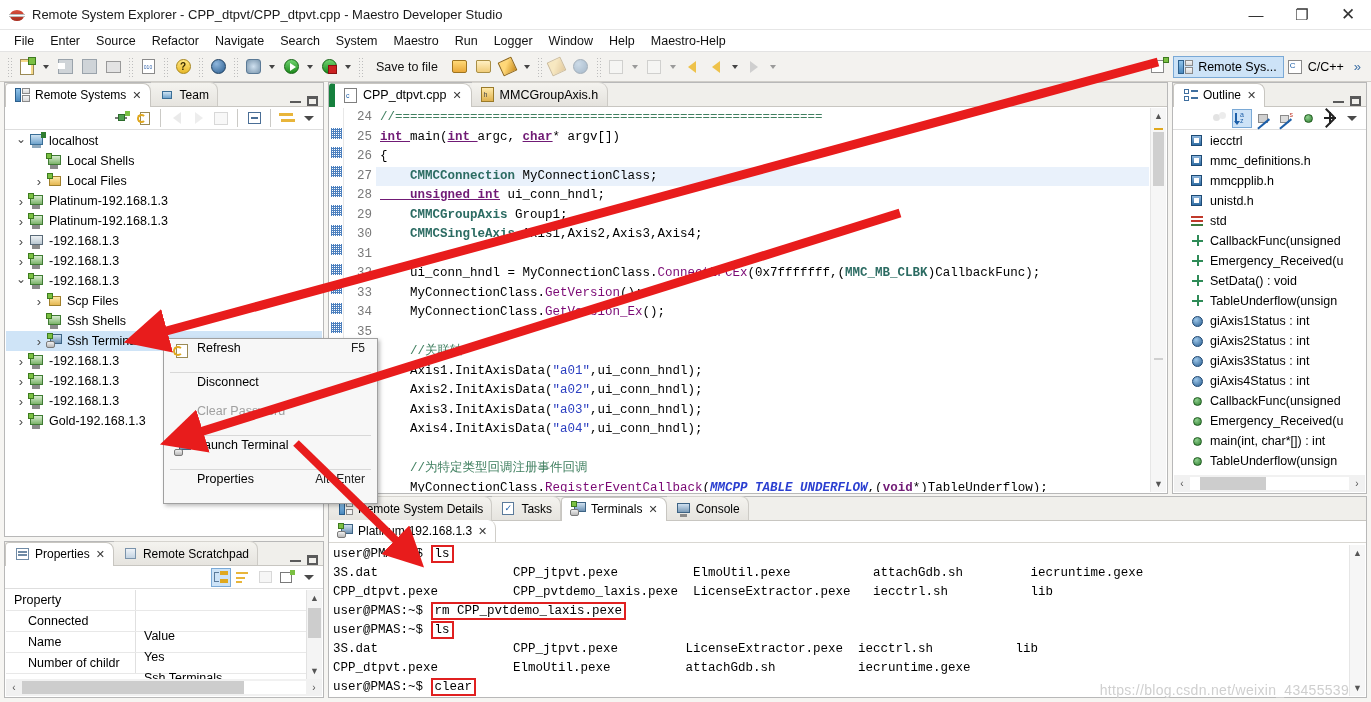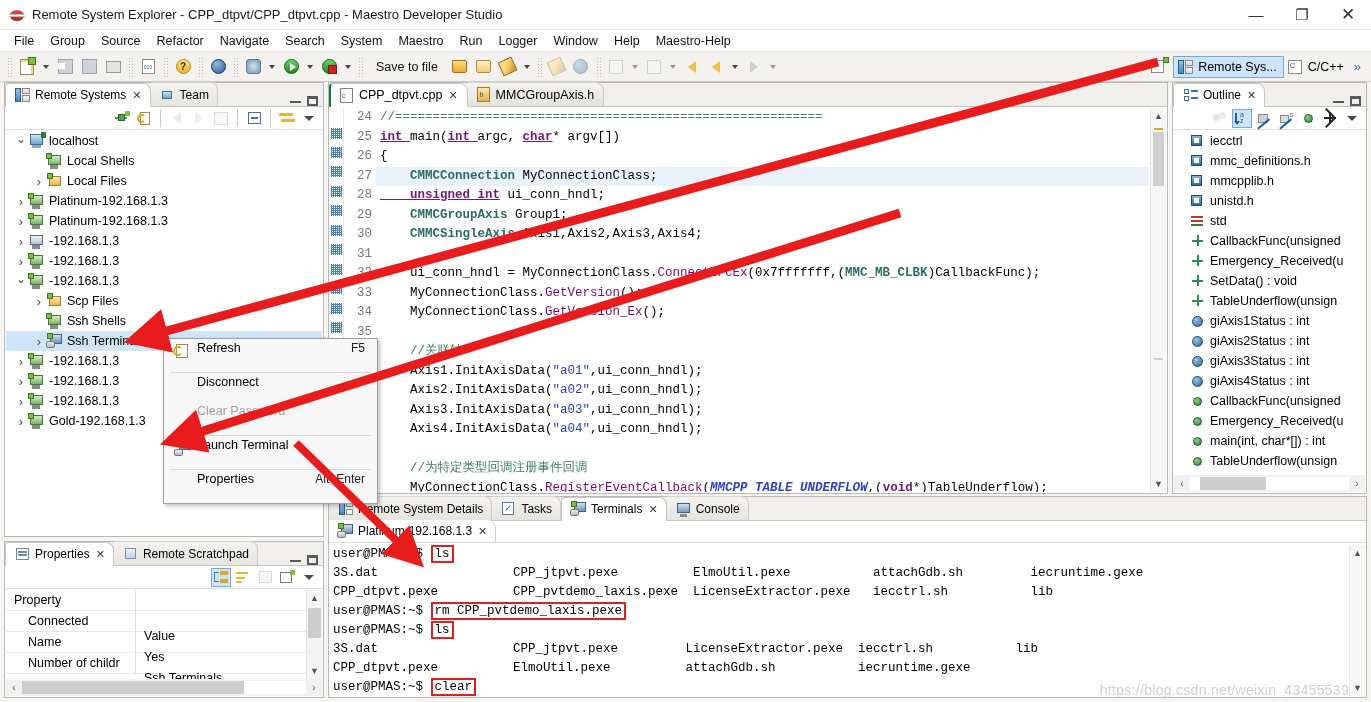--- a/index.html
+++ b/index.html
@@ -220,21 +220,21 @@
   .hscroll .track { flex:1; height:13px; background:#fff; position:relative; }
   .hscroll .thumb { position:absolute; left:0; top:0; height:13px; width:78%;
      background:#cdcdcd; }
 
   
   #editor { left:328px; top:82px; width:840px; height:412px; }
   .etabrow { height:24px; background:#f0efeb; display:flex; align-items:flex-end;
      border-bottom:1px solid #c8c6c1; }
   .etab { height:24px; display:flex; align-items:center; padding:0 9px; font-size:12.5px;
      white-space:nowrap; }
-  .etab.active { background:#fff; border-left:2px solid #15803d; border-right:1px solid #c8c6c1;
+  .etab.active { background:#fff; border-left:6px solid #15803d; border-right:1px solid #c8c6c1;
      border-top:1px solid #c8c6c1; border-top-left-radius:4px; border-top-right-radius:9px;
      margin-bottom:-1px; padding-bottom:1px; }
   .etab.inactive { background:linear-gradient(#f4f3ef,#e4e2dd); border-right:1px solid #cdcbc6;
      border-top:1px solid #d6d4cf; border-top-right-radius:9px; }
   .etab .fico { width:14px;height:15px;margin-right:5px;position:relative;flex:0 0 14px; }
   .fico.c .pg{position:absolute;left:0;top:0;width:13px;height:15px;background:#fff;
      border:1px solid #7f7f7f;}
   .fico.c .lt{position:absolute;left:2px;top:4px;font-size:7px;color:#1d5fa8;line-height:7px;}
   .fico.h .pg{position:absolute;left:0;top:0;width:13px;height:15px;
      background:linear-gradient(#ffe9a8,#dfb24f);border:1px solid #9a7a28;}
@@ -336,21 +336,21 @@
     <div class="title-text">Remote System Explorer - CPP_dtpvt/CPP_dtpvt.cpp - Maestro Developer Studio</div>
     <div class="wincontrols">
       <div class="wc">—</div>
       <div class="wc">❐</div>
       <div class="wc close">✕</div>
     </div>
   </div>
 
   <div class="menubar" id="menubar">
       <div class="menu-item">File</div>
-      <div class="menu-item">Group</div>
+      <div class="menu-item">Enter</div>
       <div class="menu-item">Source</div>
       <div class="menu-item">Refactor</div>
       <div class="menu-item">Navigate</div>
       <div class="menu-item">Search</div>
       <div class="menu-item">System</div>
       <div class="menu-item">Maestro</div>
       <div class="menu-item">Run</div>
       <div class="menu-item">Logger</div>
       <div class="menu-item">Window</div>
       <div class="menu-item">Help</div>

